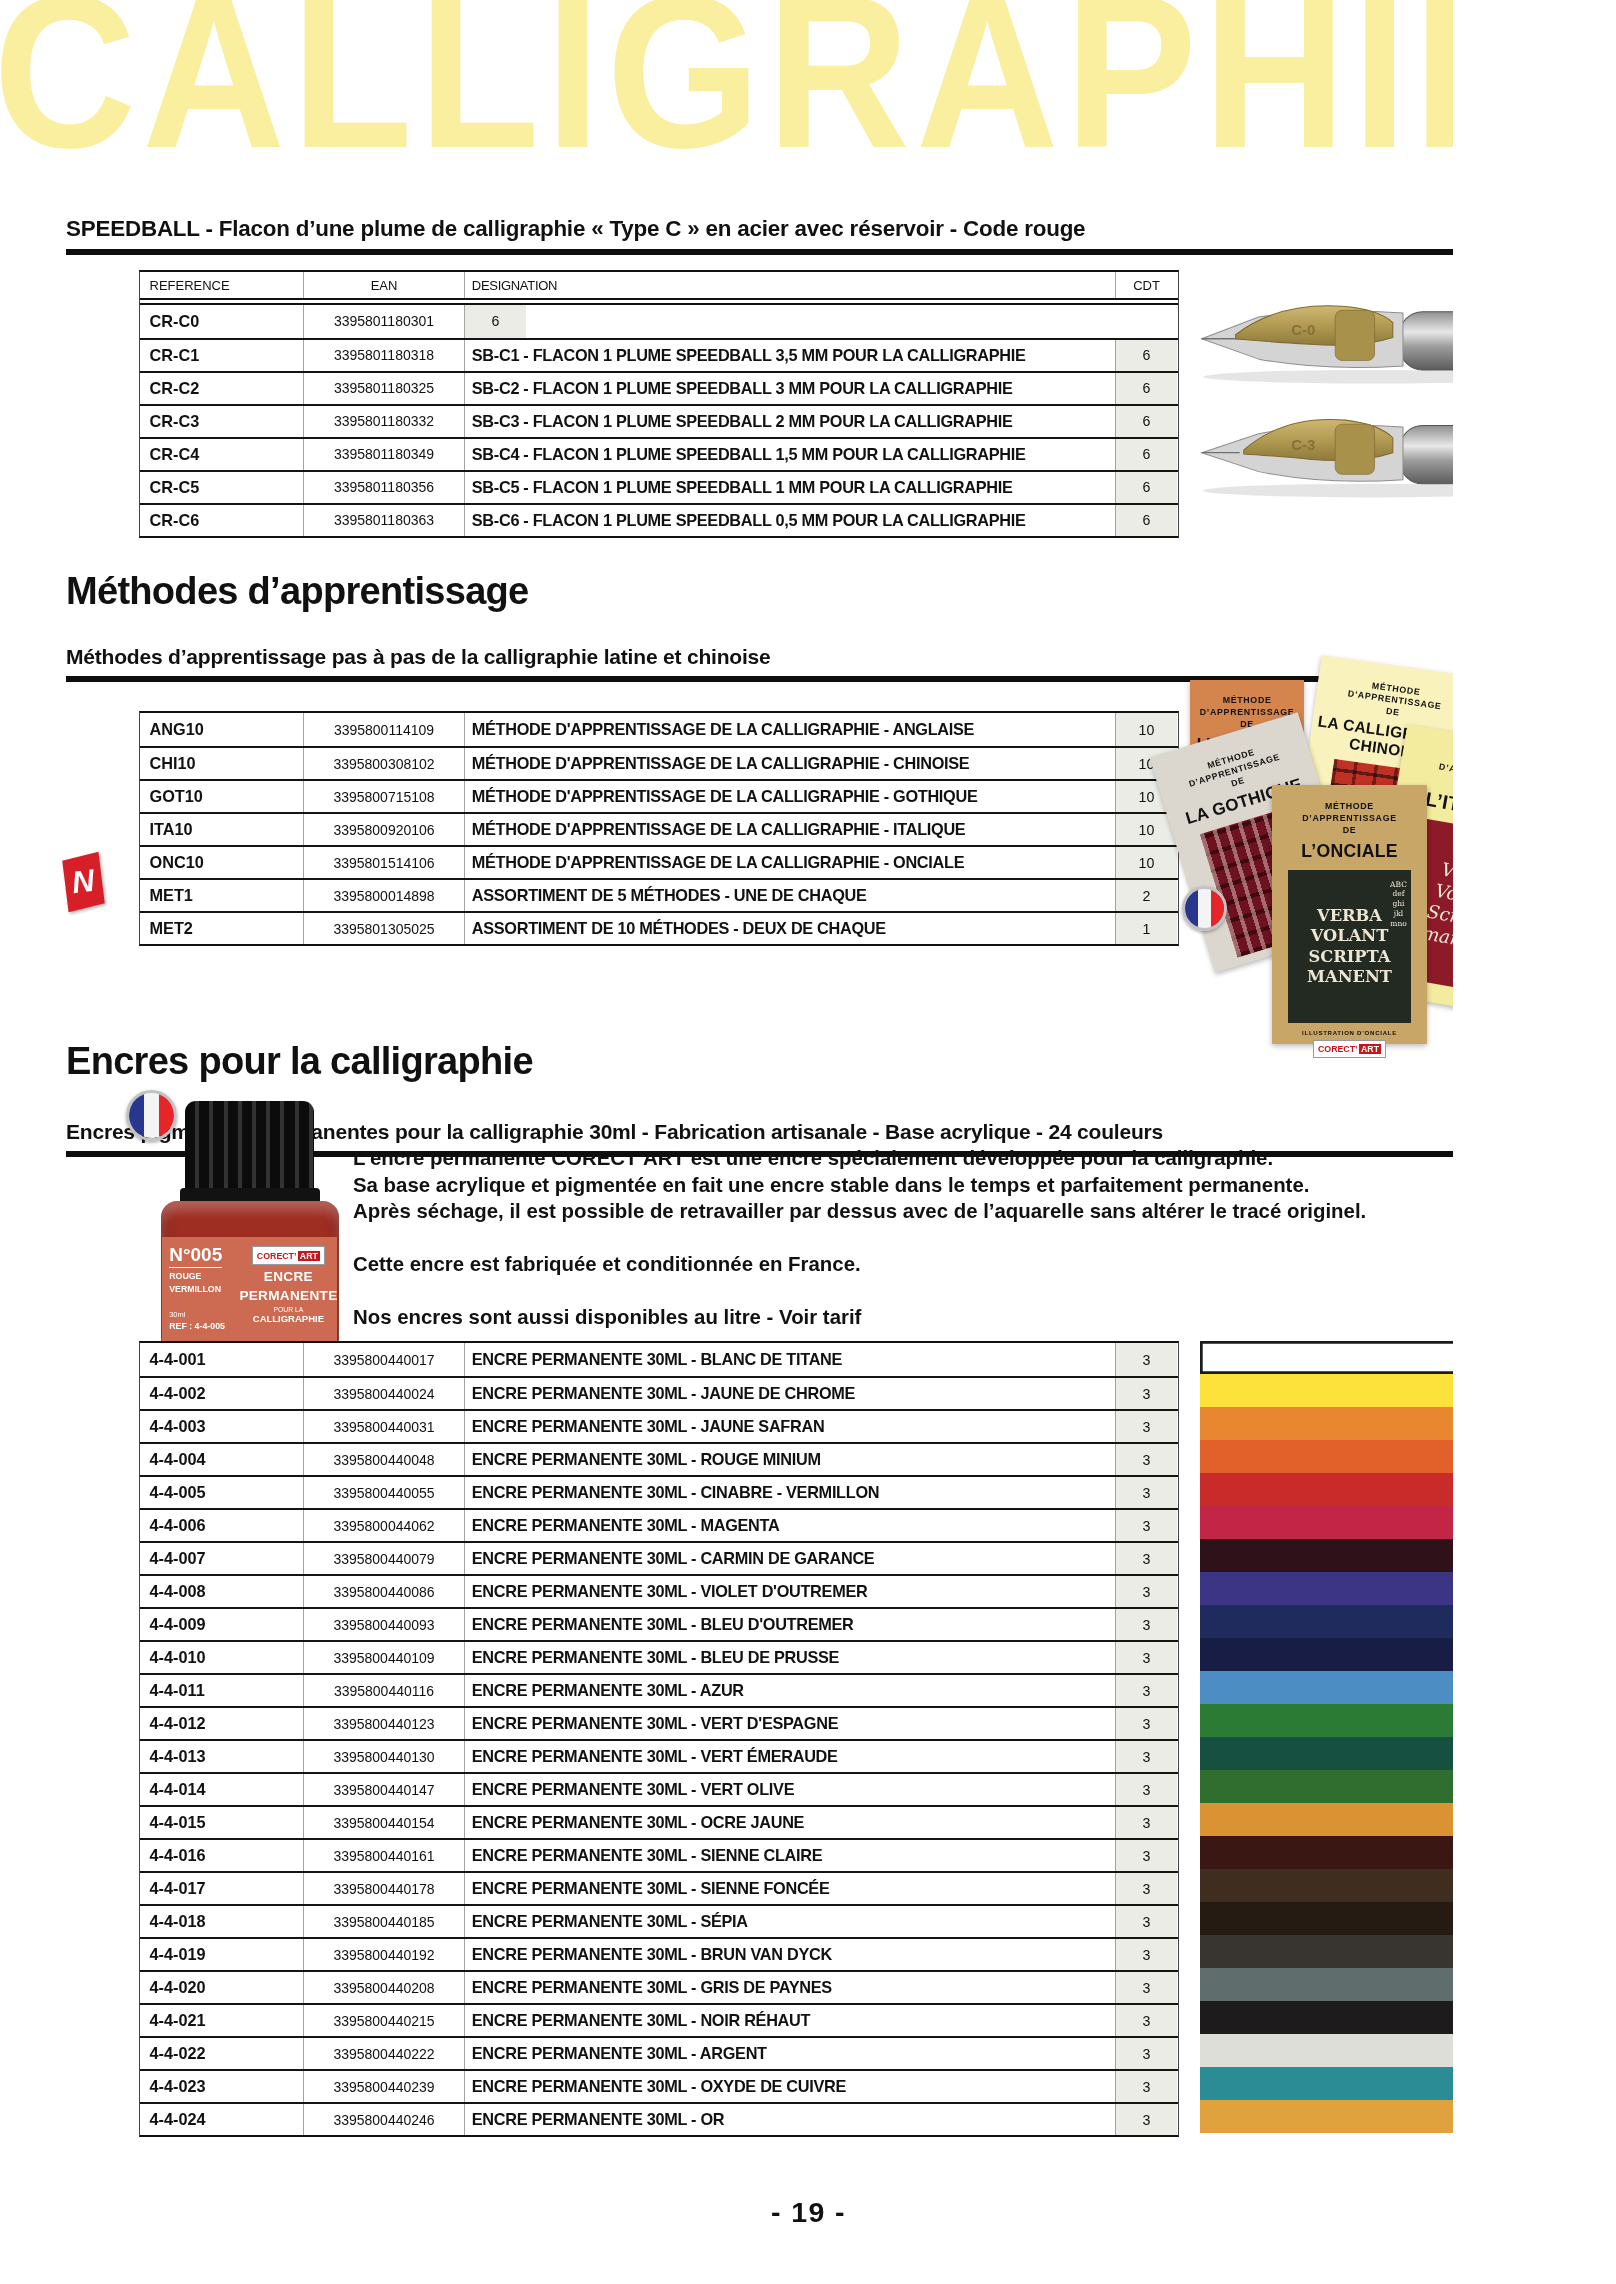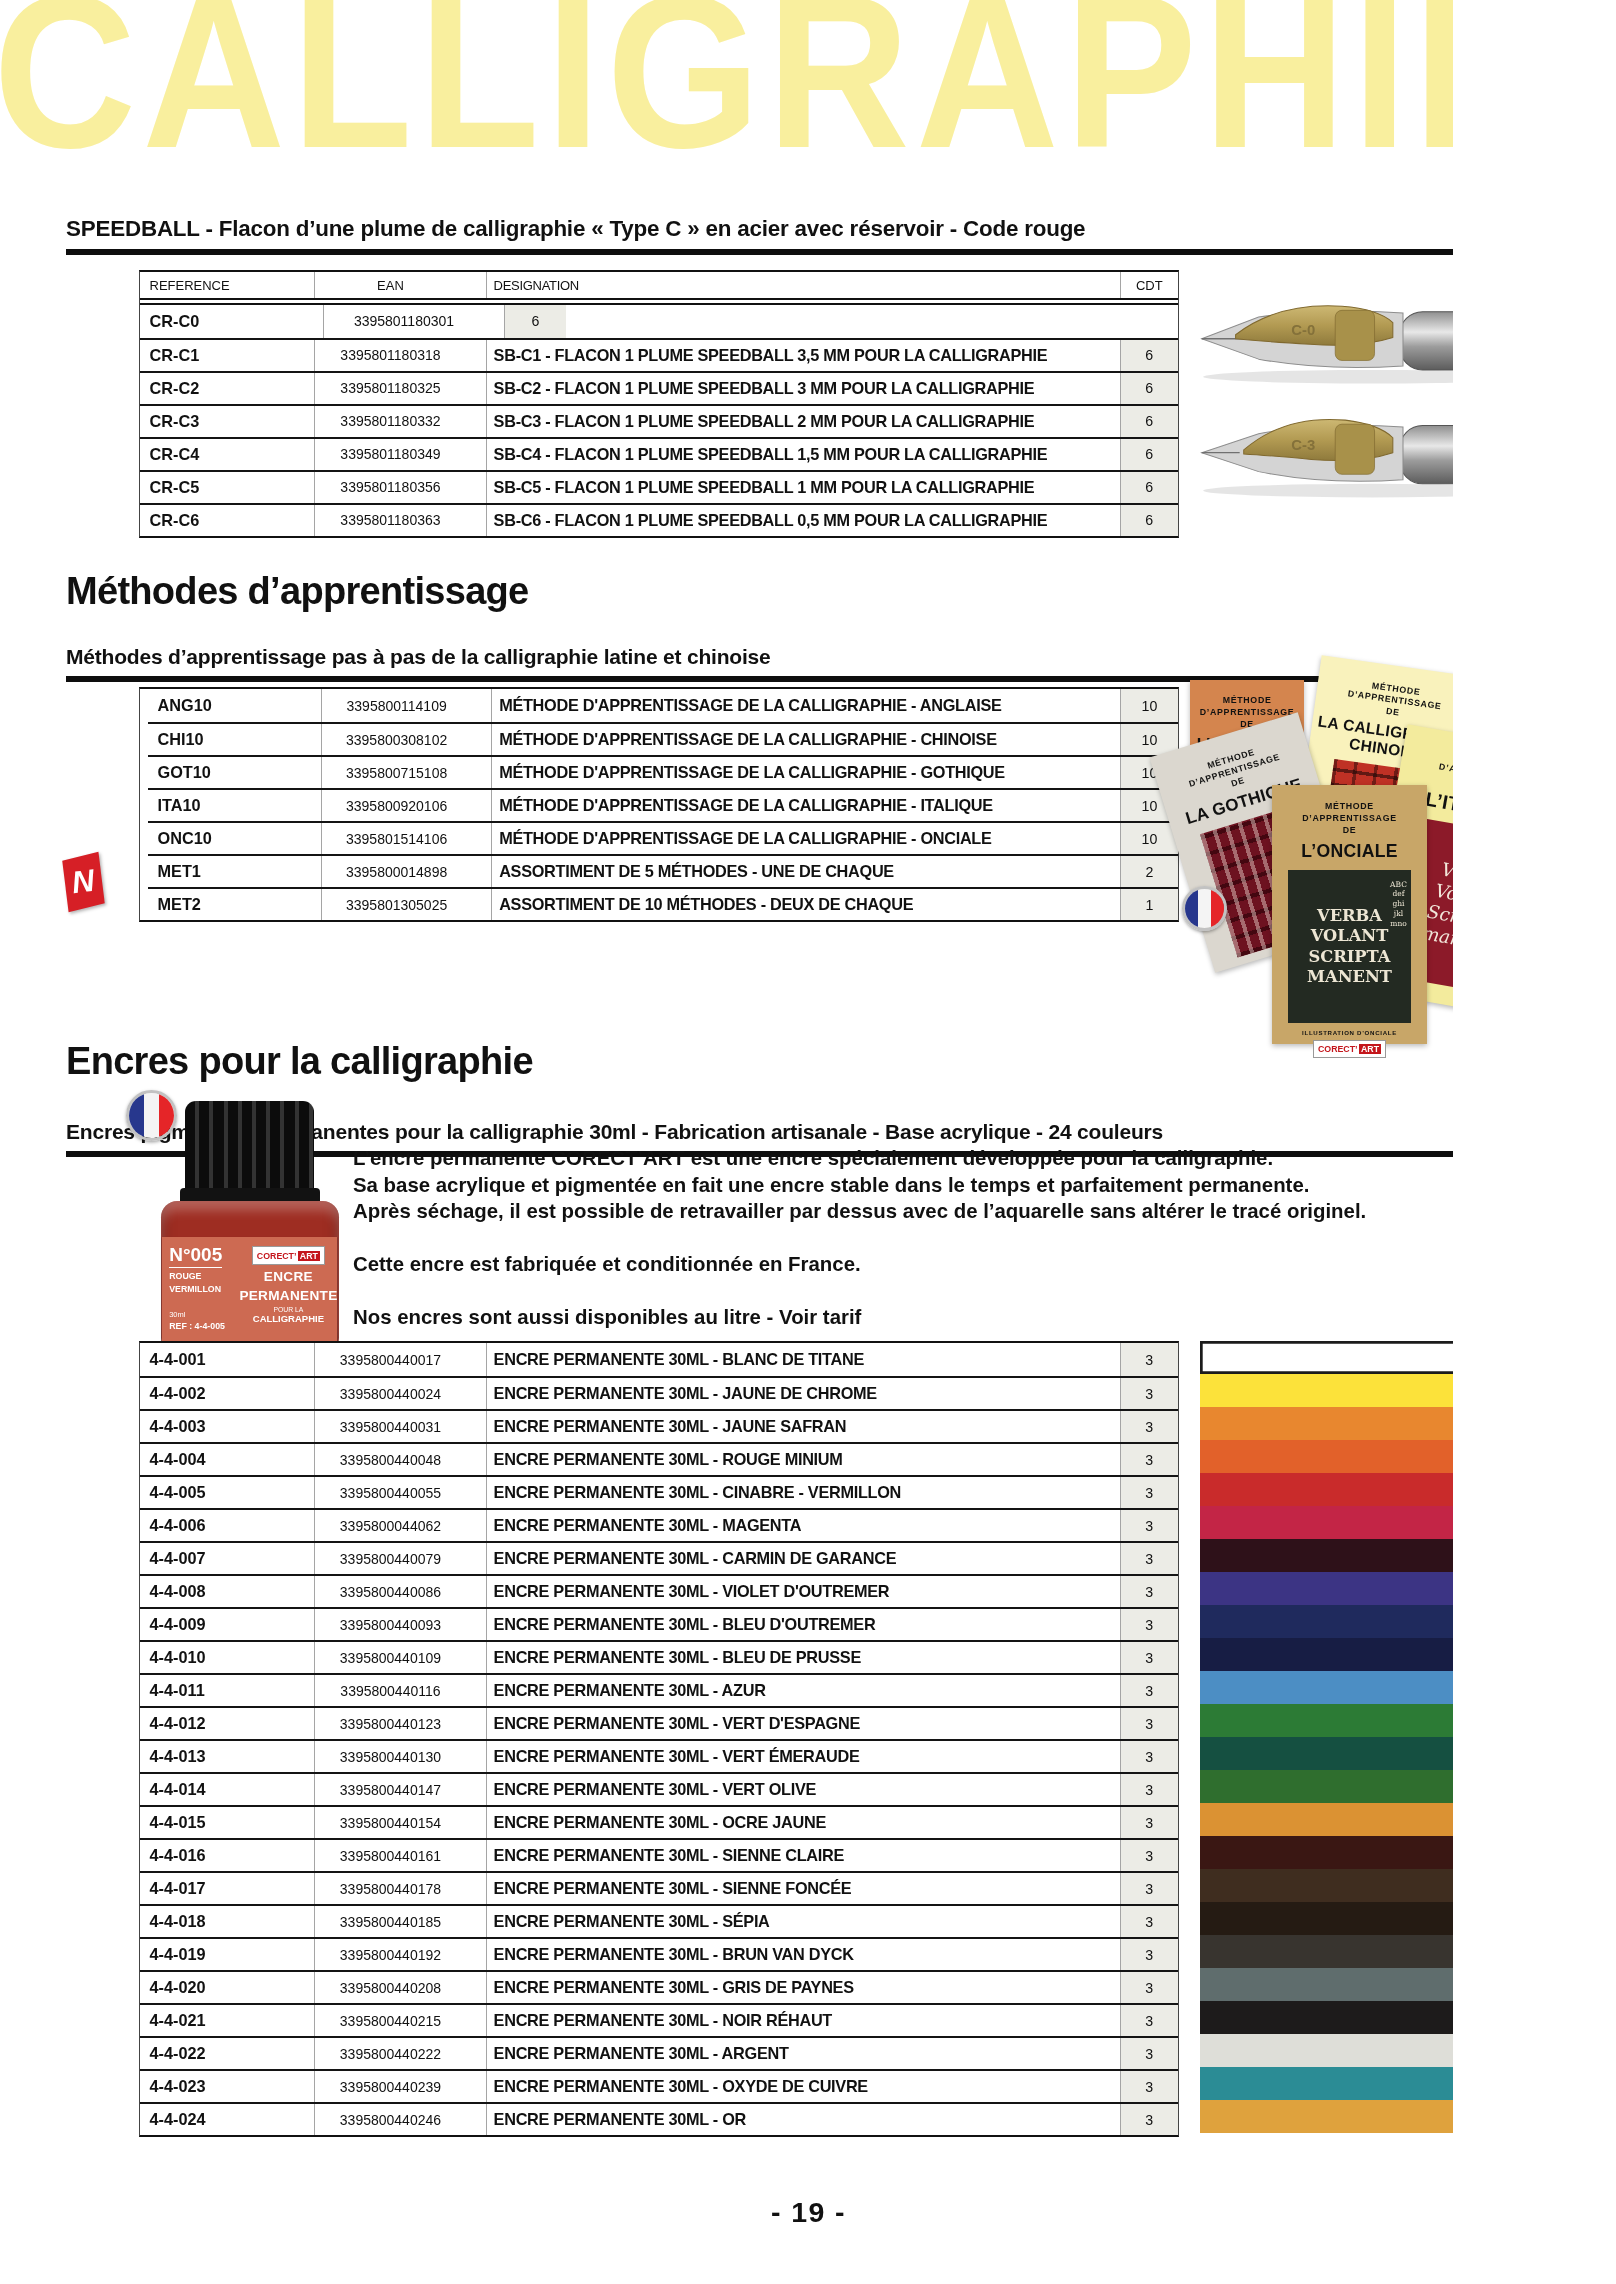--- a/index.html
+++ b/index.html
@@ -19,36 +19,36 @@
   .h-speedball{top:216px;font-size:22.4px;}
   .h2big{position:absolute;left:66px;font-weight:700;letter-spacing:-0.7px;font-size:38px;}
   .h2-methods{top:570px;}
   .h2-inks{top:1040px;}
   .sub-methods{top:645px;font-size:21px;}
   .sub-inks{top:1120px;font-size:21px;}
 
   
   .tbl{position:absolute;left:139px;width:1040px;border-top:2.7px solid #111;border-bottom:2.7px solid #111;
        border-left:1.4px solid #444;border-right:1.4px solid #444;box-sizing:border-box;background:#fff;}
-  .trow,.thead{display:flex;align-items:flex-end;box-sizing:border-box;gap:20px;}
+  .trow,.thead{display:flex;align-items:flex-end;box-sizing:border-box;}
   .repeat{display:block;}
   .repeat .trow + .trow{border-top:2.7px solid #141414;}
   .thead{height:26px;font-size:13px;}
   .double-rule{height:2.7px;background:#fff;border-top:2px solid #111;border-bottom:2px solid #111;}
   .c{box-sizing:border-box;height:100%;display:flex;align-items:center;border-left:0.7px solid #a5a5a5;}
   .c:first-child{border-left:none;}
   .c.ref{width:163px;padding-left:9.5px;font-weight:700;font-size:16.3px;}
   .c.ean{width:161px;justify-content:center;font-weight:400;font-size:14px;}
   .c.des{width:651px;padding-left:6.8px;font-weight:700;font-size:16.3px;letter-spacing:-0.3px;}
   .c.cdt{width:62px;justify-content:center;font-size:14.2px;background:#ECECE6;}
   .thead .c{font-weight:400;background:none;font-size:13px;}
   .thead .des{font-weight:400;}
   .tbl-speedball{top:270px;}
   .tbl-speedball .trow{height:33px;}
-  .tbl-methods{top:687px;padding-left:8px;}
+  .tbl-methods{top:711px;}
   .tbl-methods .trow{height:33px;}
   .tbl-inks{top:1341px;}
   .tbl-inks .trow{height:33px;}
 
   
   .swatches{position:absolute;left:1200px;top:1341px;width:351px;}
   .swatches .swatch{width:351px;height:33px;}
   .swatches div:first-of-type{box-shadow:inset 0 0 0 2.7px #1b1b1b;}
 
   

